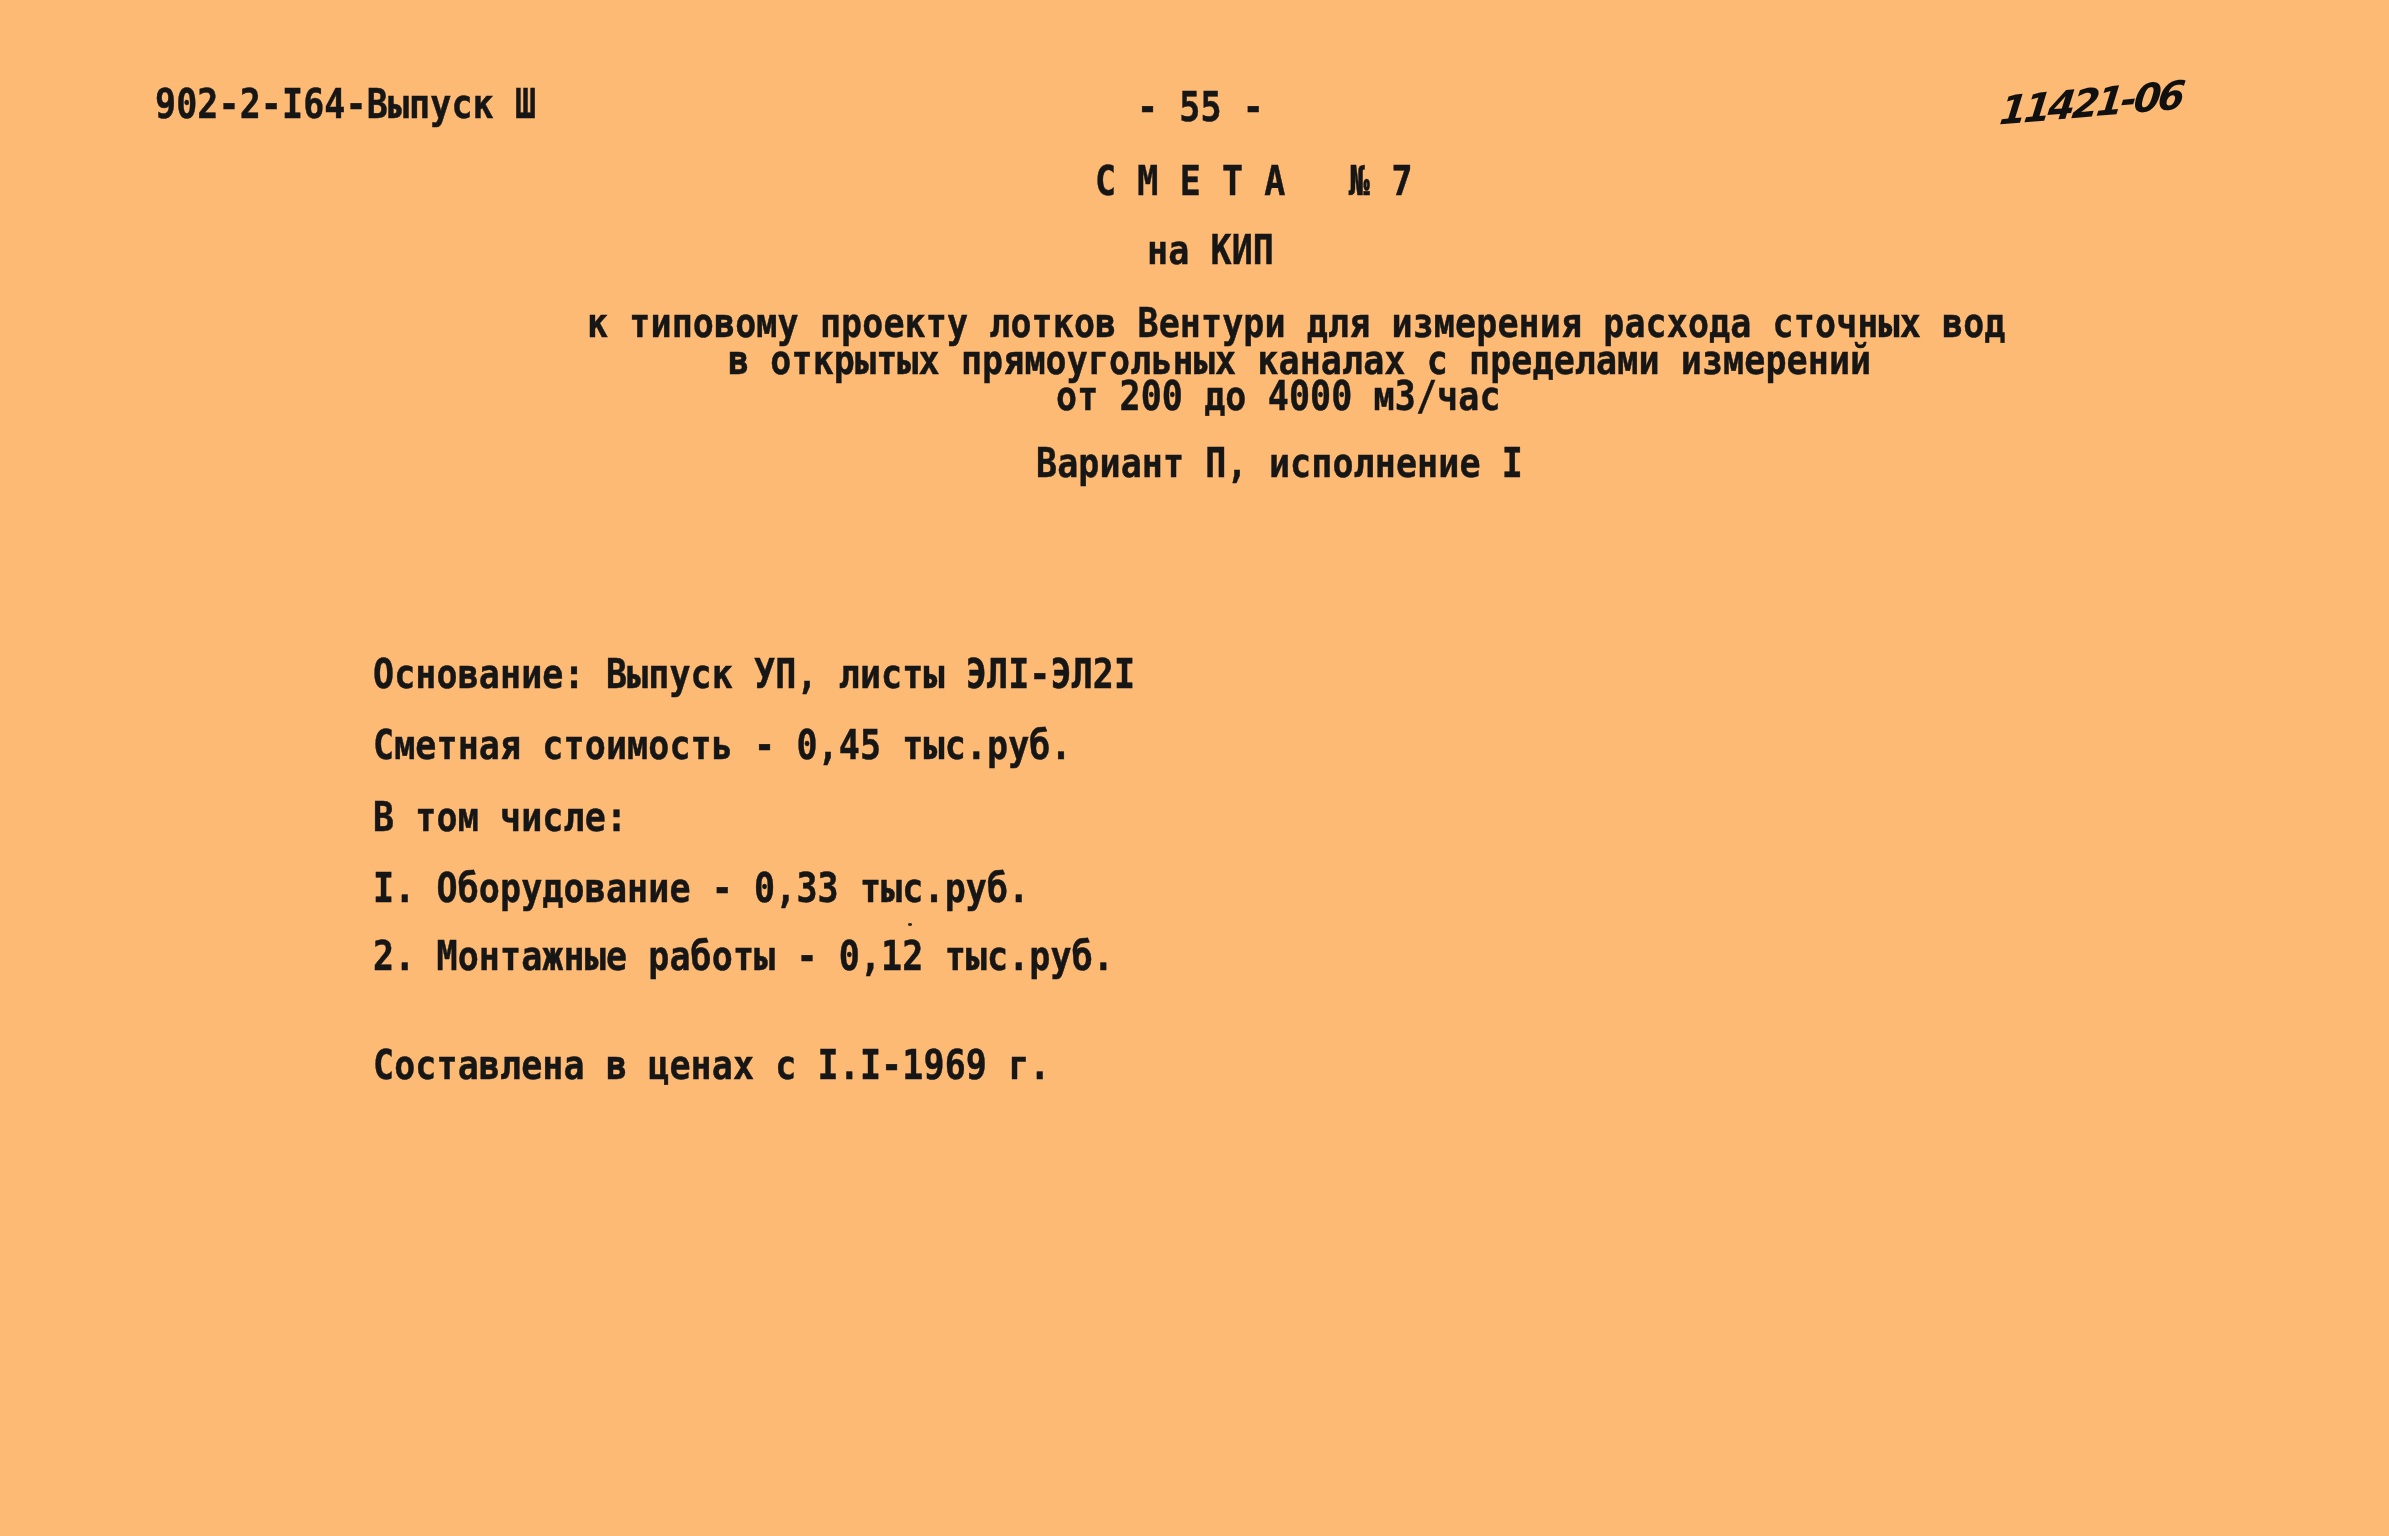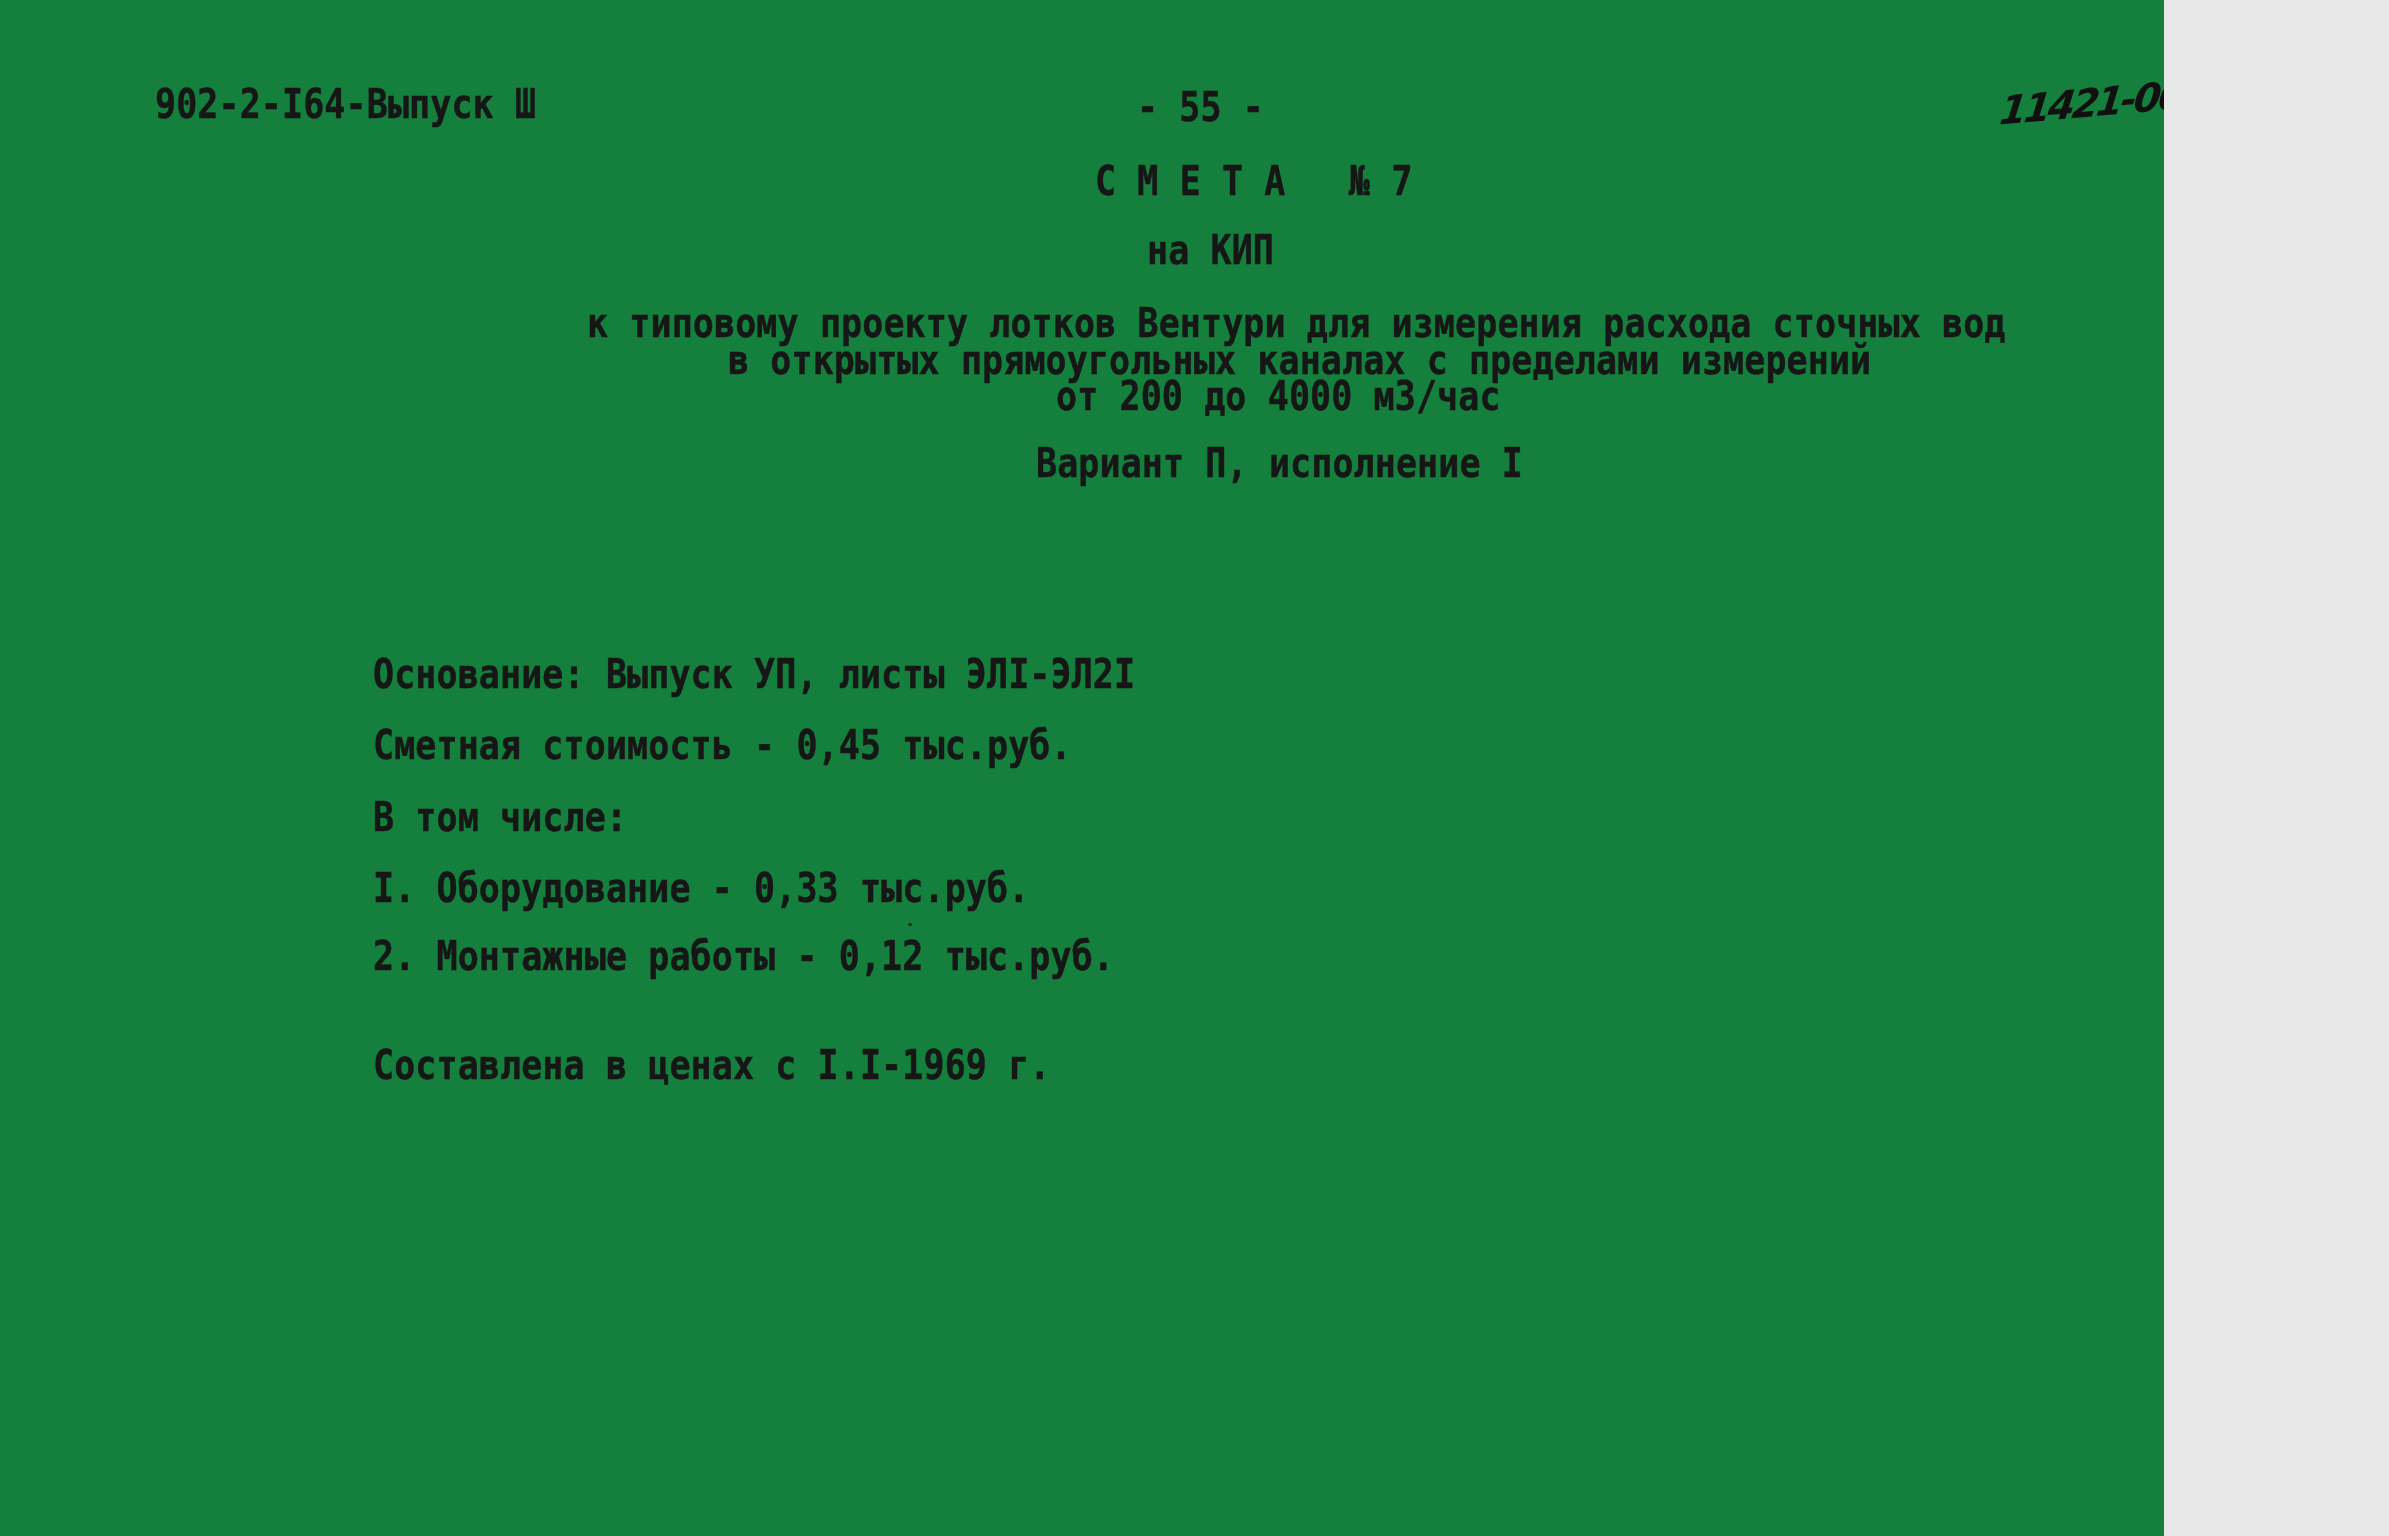--- a/index.html
+++ b/index.html
@@ -3,23 +3,23 @@
 <meta charset="utf-8">
 <title>Смета № 7</title>
 <style>
   html, body {
     margin: 0;
     padding: 0;
     background: #e8e8e8;
   }
   .page {
     position: relative;
-    width: 2164px;
+    width: 2389px;
     height: 1537px;
-    background: #15803d;
+    background: #fdba74;
     overflow: hidden;
     font-family: "DejaVu Sans Mono", "Liberation Mono", monospace;
     color: #161616;
   }
   
   .tw {
     position: absolute;
     font-size: 35px;
     font-weight: 700;
     line-height: 1;

